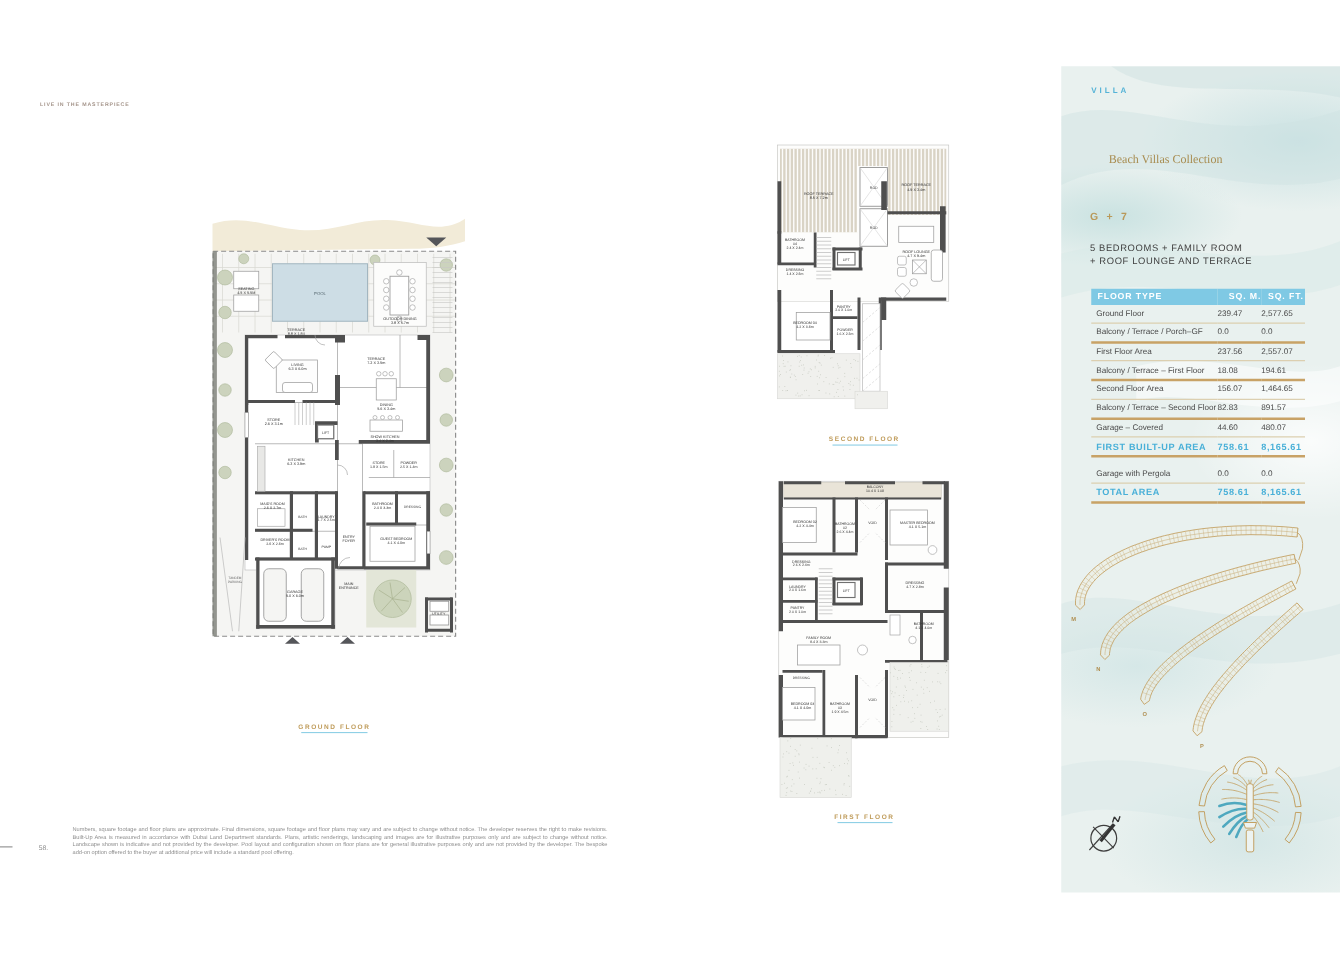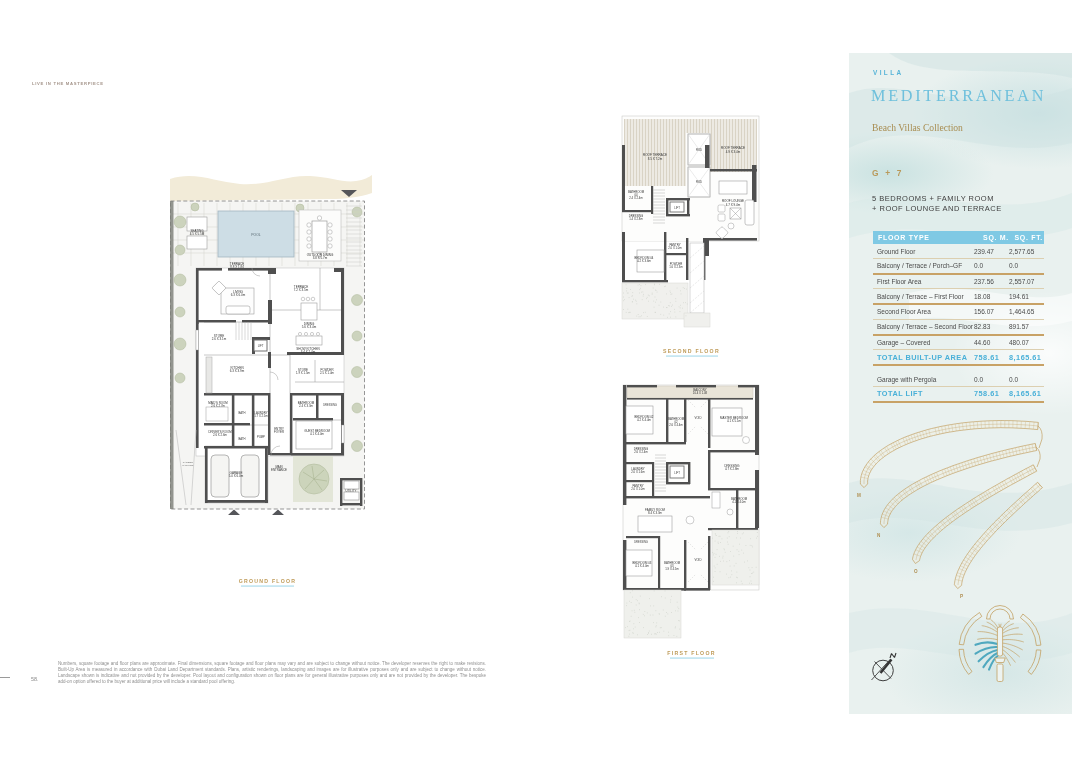--- a/index.html
+++ b/index.html
@@ -6,21 +6,21 @@
 svg text{-webkit-font-smoothing:antialiased;text-rendering:optimizeLegibility}
 .tagline{position:absolute;left:32px;top:81px;font-size:4.2px;letter-spacing:0.7px;color:#a4948a;font-weight:bold}
 .panel{position:absolute;left:849px;top:53px;width:223px;height:661px;background-color:#e9f1ef;
 background-image:radial-gradient(ellipse 150px 60px at 40px 120px,rgba(176,214,214,0.55),rgba(176,214,214,0) 70%),
 radial-gradient(ellipse 180px 80px at 190px 60px,rgba(170,210,214,0.5),rgba(170,210,214,0) 70%),
 radial-gradient(ellipse 140px 90px at 200px 300px,rgba(255,255,255,0.8),rgba(255,255,255,0) 70%),
 radial-gradient(ellipse 160px 70px at 60px 480px,rgba(190,220,222,0.45),rgba(190,220,222,0) 70%),
 radial-gradient(ellipse 170px 80px at 150px 620px,rgba(184,216,218,0.4),rgba(184,216,218,0) 70%);}
 .villa{position:absolute;left:24px;top:16px;font-size:6.4px;font-weight:bold;letter-spacing:2.4px;color:#55b3d7}
 .medit{position:absolute;left:22px;top:34px;font-family:"Liberation Serif",serif;font-size:16.2px;font-weight:normal;letter-spacing:2.75px;color:#6fc0dc;white-space:nowrap}
-.bvc{position:absolute;left:23px;top:69px;font-family:"Liberation Serif",serif;font-size:9.6px;color:#a88d51}
+.bvc{position:absolute;left:38px;top:69px;font-family:"Liberation Serif",serif;font-size:9.6px;color:#a88d51}
 .g2{position:absolute;left:23px;top:115px;font-size:8.4px;font-weight:bold;letter-spacing:2.2px;color:#b9995a}
 .beds{position:absolute;left:23px;top:141px;font-size:7.5px;font-weight:normal;letter-spacing:0.5px;color:#414141;line-height:10.2px}
 table.areas{position:absolute;left:24px;top:178px;width:165px;border-collapse:collapse;table-layout:fixed}
 table.areas th{background:#7fc9e4;color:#ffffff;font-size:7px;letter-spacing:0.7px;font-weight:bold;padding:0;height:13.4px;vertical-align:middle}
 table.areas th.c1{text-align:left;padding-left:5px;width:96px}
 table.areas th.c2{text-align:right;width:35px}
 table.areas th.c3{text-align:right;width:34px;padding-right:1px}
 table.areas td{font-size:6.5px;color:#4a4a4a;height:13.7px;vertical-align:middle;padding:0;white-space:nowrap}
 table.areas td.c1{text-align:left;padding-left:4px}
 table.areas td.c2,table.areas td.c3{text-align:left}
@@ -377,21 +377,20 @@
 <path d="M0,40 C60,20 120,70 223,35 L223,90 C140,110 70,60 0,95 Z" fill="#cfe3e2" opacity="0.45"></path>
 <path d="M40,0 C80,30 160,10 223,25 L223,0 Z" fill="#c8dede" opacity="0.4"></path>
 <path d="M0,150 C70,130 150,170 223,140 L223,175 C150,200 80,160 0,185 Z" fill="#d8e9e7" opacity="0.5"></path>
 <path d="M0,430 C60,410 130,460 223,430 L223,470 C130,495 70,450 0,470 Z" fill="#d2e5e4" opacity="0.45"></path>
 <path d="M0,560 C80,540 150,590 223,560 L223,600 C140,625 60,580 0,600 Z" fill="#d5e7e5" opacity="0.4"></path>
 <path d="M60,240 C120,225 180,255 223,240 L223,268 C160,285 100,255 60,268 Z" fill="#ffffff" opacity="0.5"></path>
 </svg>
 
 <div class="villa">VILLA</div>
 
-<div class="medit">MEDITERRANEAN</div>
 
 <div class="bvc">Beach Villas Collection</div>
 
 <div class="g2">G + 7</div>
 
 <div class="beds">5 BEDROOMS + FAMILY ROOM<br>+ ROOF LOUNGE AND TERRACE</div>
 
 <table class="areas">
 <tbody>
           <tr>
@@ -428,36 +427,36 @@
             <td class="c1">Balcony / Terrace – Second Floor</td>
             <td class="c2">82.83</td>
             <td class="c3">891.57</td>
           </tr>
           <tr data-b="b-thin">
             <td class="c1">Garage – Covered</td>
             <td class="c2">44.60</td>
             <td class="c3">480.07</td>
           </tr>
           <tr class="tot" data-b="b-thick">
-            <td class="c1">TOTAL BUILT-UP AREA</td>
+            <td class="c1">FIRST BUILT-UP AREA</td>
             <td class="c2">758.61</td>
             <td class="c3">8,165.61</td>
           </tr>
           <tr class="spacer-row">
             <td></td>
             <td></td>
             <td></td>
           </tr>
           <tr data-b="b-thin">
             <td class="c1">Garage with Pergola</td>
             <td class="c2">0.0</td>
             <td class="c3">0.0</td>
           </tr>
           <tr class="tot" data-b="b-thick">
-            <td class="c1">TOTAL LIFT</td>
+            <td class="c1">TOTAL AREA</td>
             <td class="c2">758.61</td>
             <td class="c3">8,165.61</td>
           </tr>
 </tbody>
       </table>
 
 <svg width="223" height="330" viewBox="849 384 223 330" style="position:absolute;left:0;top:331px" font-family="Liberation Sans, sans-serif">
 <g>
           <polygon points="864.1,487.6 867.6,483.9 867.6,482.5 867.6,481.1 867.8,479.8 868.0,478.5 868.3,477.2 868.7,475.8 869.2,474.5 869.7,473.2 870.4,471.9 871.1,470.5 871.9,469.2 872.8,467.9 873.8,466.6 874.9,465.2 876.1,463.9 877.3,462.6 878.7,461.3 880.1,460.0 881.6,458.7 883.2,457.5 884.8,456.2 886.6,455.0 888.4,453.8 890.3,452.5 892.3,451.4 894.4,450.2 896.5,449.0 898.7,447.9 901.0,446.8 903.3,445.7 905.7,444.7 908.2,443.6 910.8,442.6 913.4,441.6 916.1,440.7 918.8,439.7 921.6,438.8 924.5,438.0 927.4,437.1 930.4,436.3 933.5,435.5 936.6,434.8 939.7,434.1 942.9,433.4 946.2,432.7 949.5,432.1 952.9,431.6 956.3,431.0 959.8,430.5 963.3,430.1 966.9,429.7 970.5,429.3 974.1,428.9 977.8,428.6 981.5,428.4 985.3,428.2 989.1,428.0 993.0,427.9 996.9,427.8 1000.8,427.7 1004.8,427.8 1008.8,427.8 1012.8,427.9 1016.9,428.1 1021.0,428.3 1025.1,428.5 1029.2,428.8 1033.4,429.2 1037.7,429.6 1038.0,426.0 1038.3,422.4 1034.1,422.0 1029.8,421.6 1025.6,421.3 1021.4,421.1 1017.2,420.9 1013.0,420.7 1008.9,420.6 1004.8,420.6 1000.8,420.5 996.8,420.6 992.8,420.7 988.9,420.8 985.0,421.0 981.1,421.2 977.3,421.5 973.5,421.8 969.7,422.1 966.1,422.5 962.4,422.9 958.8,423.4 955.2,423.9 951.7,424.5 948.3,425.0 944.9,425.7 941.5,426.3 938.2,427.0 934.9,427.8 931.7,428.5 928.6,429.3 925.5,430.2 922.4,431.1 919.5,432.0 916.6,432.9 913.7,433.9 910.9,434.9 908.2,435.9 905.5,436.9 902.9,438.0 900.3,439.2 897.9,440.3 895.5,441.5 893.1,442.7 890.9,443.9 888.7,445.1 886.5,446.4 884.5,447.7 882.5,449.1 880.6,450.4 878.8,451.8 877.0,453.2 875.3,454.6 873.7,456.1 872.2,457.5 870.8,459.0 869.4,460.6 868.2,462.1 867.0,463.7 865.9,465.3 864.9,466.9 864.0,468.5 863.2,470.2 862.4,471.9 861.8,473.6 861.3,475.3 860.9,477.1 860.6,478.8 860.4,480.6 860.4,482.4 860.4,484.1 864.1,487.6" fill="#f3eddd" fill-opacity="0.35" stroke="#c3a163" stroke-width="0.7"></polygon>
           <polyline points="864.0,484.0 864.0,482.4 864.0,480.9 864.2,479.3 864.4,477.8 864.8,476.3 865.3,474.7 865.8,473.2 866.4,471.7 867.2,470.2 868.0,468.7 868.9,467.2 869.9,465.8 871.0,464.3 872.2,462.9 873.4,461.5 874.8,460.1 876.2,458.7 877.7,457.3 879.3,456.0 881.0,454.6 882.7,453.3 884.5,452.0 886.4,450.7 888.4,449.5 890.5,448.3 892.6,447.0 894.8,445.9 897.1,444.7 899.4,443.5 901.8,442.4 904.3,441.3 906.9,440.3 909.5,439.2 912.1,438.2 914.9,437.3 917.7,436.3 920.5,435.4 923.5,434.5 926.4,433.7 929.5,432.8 932.6,432.0 935.7,431.3 938.9,430.6 942.2,429.9 945.5,429.2 948.9,428.6 952.3,428.0 955.8,427.5 959.3,427.0 962.8,426.5 966.5,426.1 970.1,425.7 973.8,425.3 977.5,425.0 981.3,424.8 985.1,424.6 989.0,424.4 992.9,424.3 996.8,424.2 1000.8,424.1 1004.8,424.2 1008.9,424.2 1012.9,424.3 1017.0,424.5 1021.2,424.7 1025.3,424.9 1029.5,425.2 1033.8,425.6 1038.0,426.0" fill="none" stroke="#c3a163" stroke-width="0.45" opacity="0.8"></polyline>

